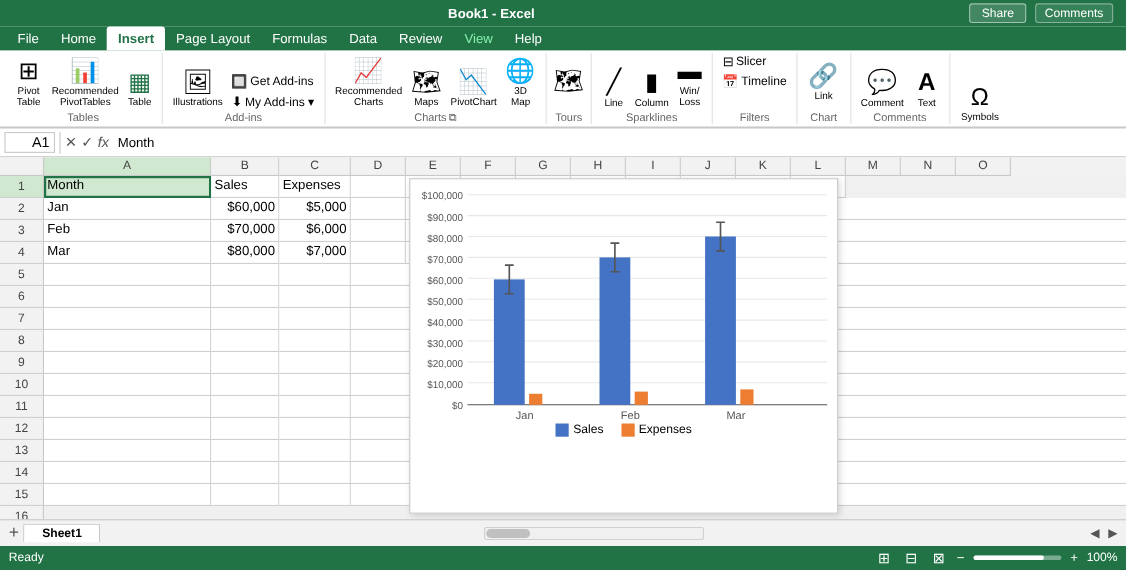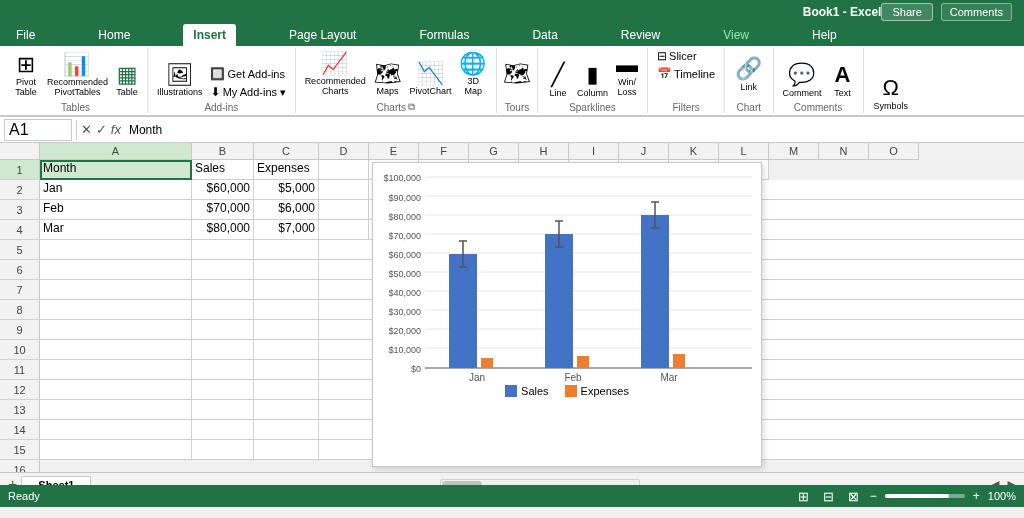--- a/index.html
+++ b/index.html
@@ -2,28 +2,28 @@
 <html><head>
   <meta charset="utf-8">
   <style>
     * { box-sizing: border-box; margin: 0; padding: 0; }
     body { font-family: 'Segoe UI', Arial, sans-serif; font-size: 12px; background: #f0f0f0; overflow: hidden; }
   </style>
 </head>
 <body>
 
 <div style="background:#217346; color:white; display:flex; align-items:center; justify-content:space-between; padding:3px 12px; font-size:12px;">
-  <div style="font-weight:600; flex:1; text-align:right;">Book1 - Excel</div>
+  <div style="font-weight:600; flex:1; text-align:center;">Book1 - Excel</div>
   <div style="display:flex; gap:8px;">
     <button style="background:rgba(255,255,255,0.15); border:1px solid rgba(255,255,255,0.5); color:white; padding:2px 10px; border-radius:3px; cursor:pointer; font-size:11px;">Share</button>
     <button style="background:rgba(255,255,255,0.1); border:1px solid rgba(255,255,255,0.4); color:white; padding:2px 8px; border-radius:3px; cursor:pointer; font-size:11px;">Comments</button>
   </div>
 </div>
 
-<div style="background:#217346; display:flex; padding:0 6px;gap:43px;">
+<div style="background:#217346; display:flex; padding:0 6px;">
   <div style="color:white; font-size:12px; padding:4px 10px; cursor:pointer;">File</div>
   <div style="color:white; font-size:12px; padding:4px 10px; cursor:pointer;">Home</div>
   <div style="color:#217346; font-size:12px; padding:4px 10px; cursor:pointer; background:white; border-radius:3px 3px 0 0; font-weight:600;">Insert</div>
   <div style="color:white; font-size:12px; padding:4px 10px; cursor:pointer;">Page Layout</div>
   <div style="color:white; font-size:12px; padding:4px 10px; cursor:pointer;">Formulas</div>
   <div style="color:white; font-size:12px; padding:4px 10px; cursor:pointer;">Data</div>
   <div style="color:white; font-size:12px; padding:4px 10px; cursor:pointer;">Review</div>
   <div style="color:#86efac; font-size:12px; padding:4px 10px; cursor:pointer;">View</div>
   <div style="color:white; font-size:12px; padding:4px 10px; cursor:pointer;">Help</div>
 </div>
@@ -154,21 +154,21 @@
       <div style="display:flex;flex-direction:column;align-items:center;padding:2px 4px;cursor:pointer;">
         <span style="font-size:22px;">Ω</span>
         <span style="font-size:9px;">Symbols</span>
       </div>
     </div>
   </div>
 
 </div>
 
 <div style="display:flex; align-items:center; background:white; border-bottom:1px solid #c8c8c8; padding:2px 4px; height:26px;">
-  <input style="width: 68px; border: 1px solid rgb(200, 200, 200); padding: 1px 4px; font-size: 16px; text-align: left; outline: none;" value="A1">
+  <input style="width: 46px; border: 1px solid rgb(200, 200, 200); padding: 1px 4px; font-size: 13px; text-align: right; outline: none;" value="A1">
   <div style="width:1px; height:20px; background:#c8c8c8; margin:0 4px;"></div>
   <div style="display:flex; gap:4px; color:#555; font-size:13px; margin-right:4px;">
     <span style="cursor:pointer;">✕</span>
     <span style="cursor:pointer;">✓</span>
     <span style="cursor:pointer; font-style:italic;">fx</span>
   </div>
   <input style="flex: 1 1 0%; border: none; outline: none; font-size: 12px; padding: 1px 4px;" value="Month">
 </div>
 
 <div style="display:flex; flex-direction:column; height:calc(100vh - 185px); overflow:hidden; background:#f0f0f0;">
@@ -402,21 +402,21 @@
   <div style="padding:2px 16px; border:1px solid #c8c8c8; border-bottom:none; background:white; font-size:11px; cursor:pointer; margin-right:2px; border-radius:2px 2px 0 0; font-weight:600;">Sheet1</div>
   <div style="flex:1; display:flex; justify-content:center; align-items:center;">
     <div style="width:200px; height:12px; background:#f0f0f0; border:1px solid #d0d0d0; border-radius:2px; display:flex; align-items:center; padding:1px;">
       <div style="height:8px; width:40px; background:#c0c0c0; border-radius:4px;"></div>
     </div>
   </div>
   <div style="cursor:pointer; font-size:11px; color:#555; padding:0 4px;">◀</div>
   <div style="cursor:pointer; font-size:11px; color:#555; padding:0 4px;">▶</div>
 </div>
 
-<div style="display:flex; align-items:center; justify-content:space-between; background:#217346; color:white; padding:2px 8px; font-size:11px; height:22px; position:fixed; bottom:11px; width:100%;">
+<div style="display:flex; align-items:center; justify-content:space-between; background:#217346; color:white; padding:2px 8px; font-size:11px; height:22px; position:fixed; bottom:0; width:100%;">
   <span>Ready</span>
   <div style="display:flex; align-items:center; gap:8px;">
     <button style="background:none; border:none; color:white; cursor:pointer; font-size:13px; padding:1px 3px;">⊞</button>
     <button style="background:none; border:none; color:white; cursor:pointer; font-size:13px; padding:1px 3px;">⊟</button>
     <button style="background:none; border:none; color:white; cursor:pointer; font-size:13px; padding:1px 3px;">⊠</button>
     <span style="cursor:pointer; font-size:12px;">−</span>
     <div style="width:80px; height:4px; background:rgba(255,255,255,0.4); border-radius:2px; cursor:pointer; position:relative;">
       <div style="width:80%; height:100%; background:white; border-radius:2px;"></div>
     </div>
     <span style="cursor:pointer; font-size:12px;">+</span>

